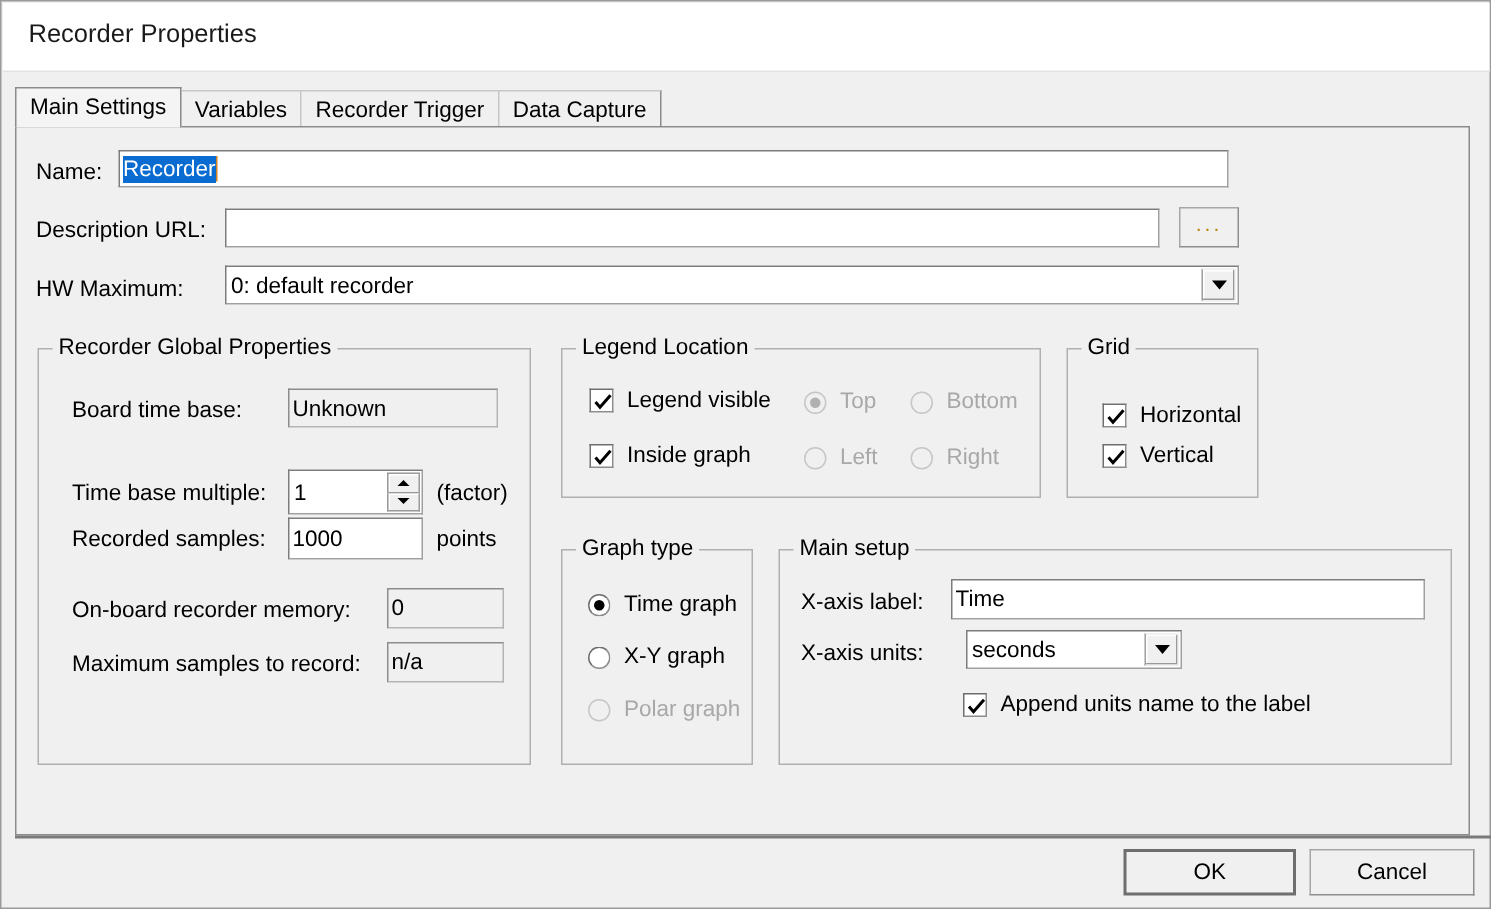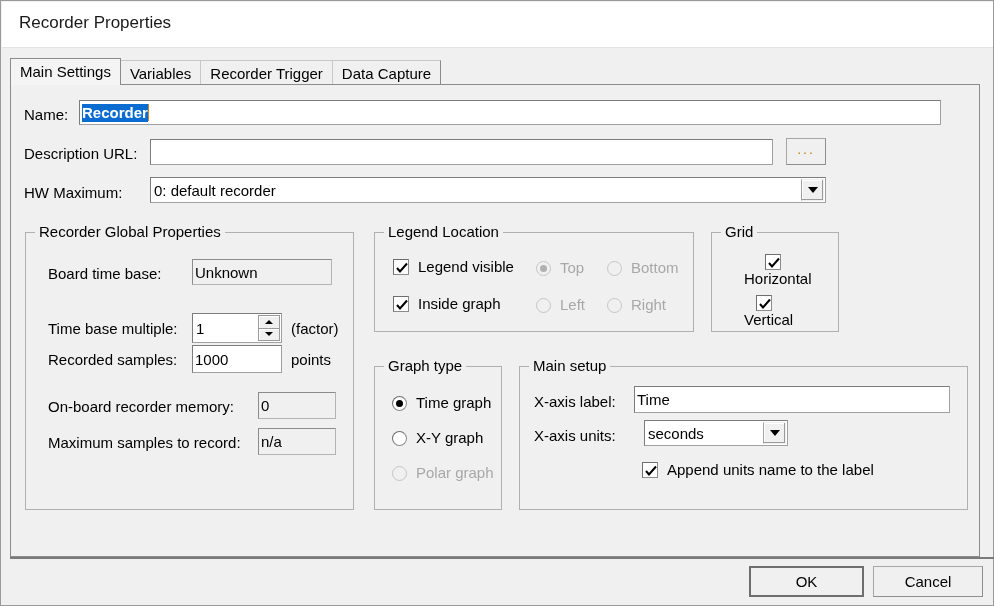--- a/index.html
+++ b/index.html
@@ -368,21 +368,21 @@
       <span>Recorder Trigger</span>
     </div>
     <div class="tab inactive">
       <span>Data Capture</span>
     </div>
   </div>
 
   <div id="tabpanel">
 
     <div class="lbl" style="left:13px; top:21px;">Name:</div>
-    <div class="field" style="left:68px; top:15px; width:862px; height:25px;font-weight:bold;">
+    <div class="field" style="left:68px; top:15px; width:740px; height:25px;">
       <span class="sel">Recorder</span>
         <span class="caret"></span>
     </div>
 
     <div class="lbl" style="left:13px; top:60px;">Description URL:</div>
     <div class="field" style="left:139px; top:54px; width:623px; height:26px;">
       <span></span>
     </div>
     <div class="btn" style="left:775px; top:53px; width:40px; height:27px;">
       <span class="dots">...</span>
@@ -472,29 +472,29 @@
       </div>
       <div class="rb disabled" style="left:232px; top:63px;">
         <span class="ring"></span>
         <span class="rblabel">Right</span>
       </div>
     </div>
 
     <div class="group" style="left:700px; top:147px; width:128px; height:100px;">
       <div class="gtitle">Grid</div>
 
-      <div class="cb" style="left:23px; top:21px;flex-direction:column;">
+      <div class="cb" style="left:23px; top:35px;">
         <span class="box">
           <svg width="14" height="14" viewBox="0 0 14 14">
               <path d="M2 7 L5 10.5 L12 2.5" stroke="#000" stroke-width="2" fill="none"></path>
             </svg>
         </span>
         <span class="cblabel">Horizontal</span>
       </div>
-      <div class="cb" style="left:23px; top:62px;flex-direction:column;">
+      <div class="cb" style="left:23px; top:62px;">
         <span class="box">
           <svg width="14" height="14" viewBox="0 0 14 14">
               <path d="M2 7 L5 10.5 L12 2.5" stroke="#000" stroke-width="2" fill="none"></path>
             </svg>
         </span>
         <span class="cblabel">Vertical</span>
       </div>
     </div>
 
     <div class="group" style="left:363px; top:281px; width:128px; height:144px;">

